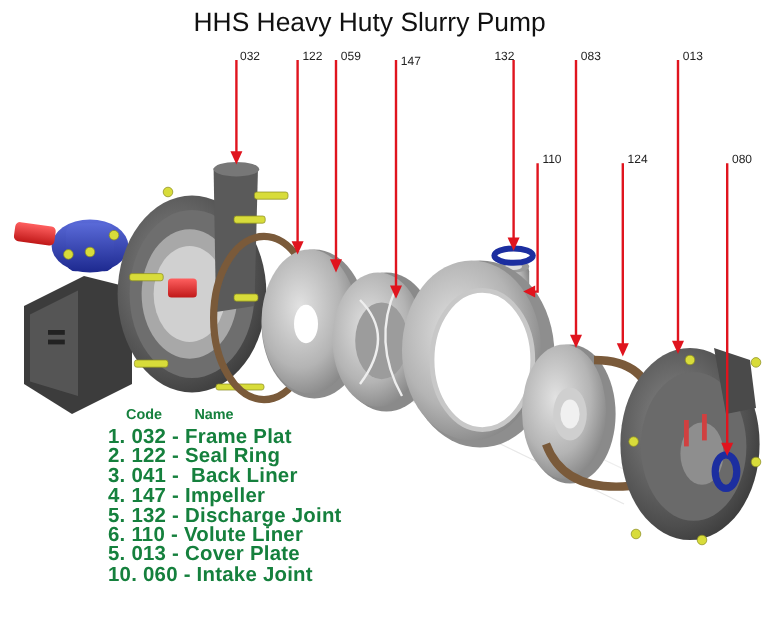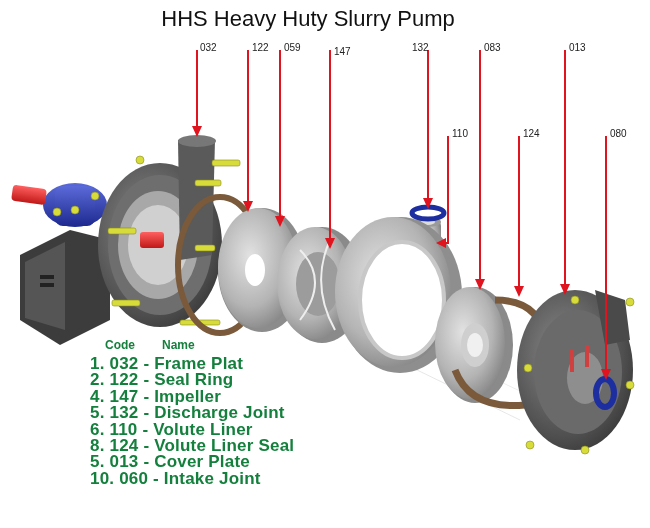--- a/index.html
+++ b/index.html
@@ -191,20 +191,20 @@
 <div class="callout-label" style="left:610px; top:128px;">080</div>
 
 <div class="legend">
   <div class="legend-header">
     <span style="left:15px;">Code</span>
     <span style="left:72px;">Name</span>
   </div>
   <ul class="legend-list">
     <li class="legend-item">1. 032 - Frame Plat</li>
     <li class="legend-item">2. 122 - Seal Ring</li>
+    <li class="legend-item">3. 041 -  Back Liner</li>
     <li class="legend-item">4. 147 - Impeller</li>
     <li class="legend-item">5. 132 - Discharge Joint</li>
     <li class="legend-item">6. 110 - Volute Liner</li>
-    <li class="legend-item">8. 124 - Volute Liner Seal</li>
     <li class="legend-item">5. 013 - Cover Plate</li>
     <li class="legend-item">10. 060 - Intake Joint</li>
   </ul>
 </div>
 
 </body></html>

